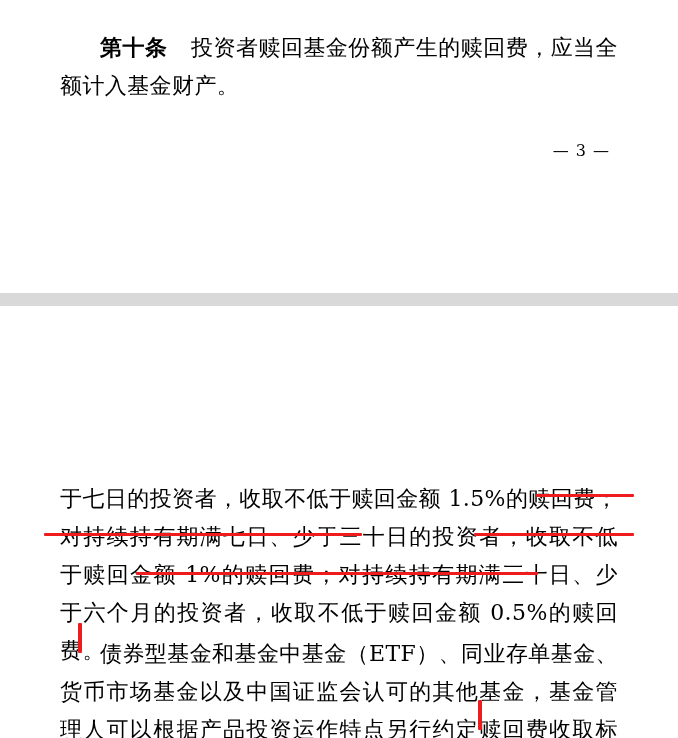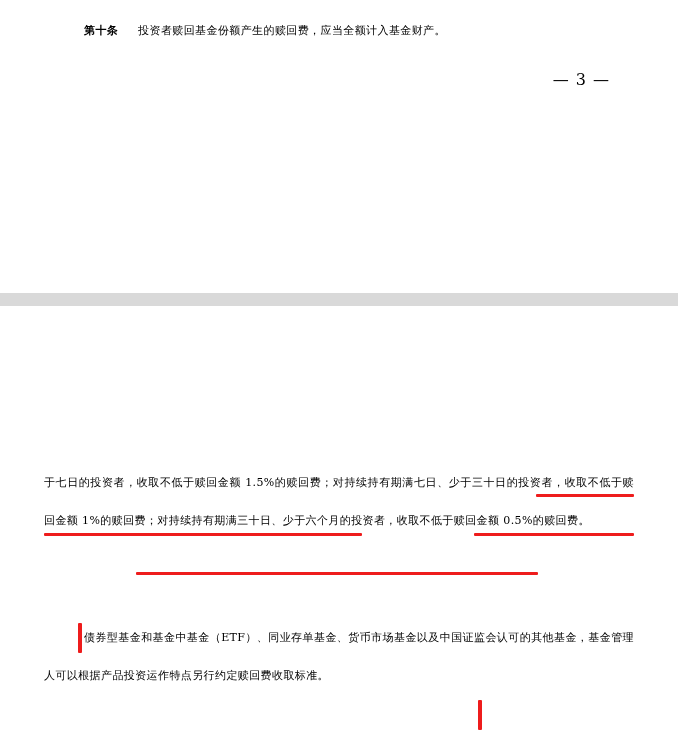--- a/index.html
+++ b/index.html
@@ -50,25 +50,25 @@
     left: 0;
     top: 306px;
     width: 678px;
     height: 432px;
     background: #ffffff;
     box-sizing: border-box;
     padding: 0 44px;
   }
 
   .para {
-    font-size: 11px;
+    font-size: 22px;
     line-height: 38px;
     letter-spacing: 0.4px;
     text-align: justify;
-    margin: 0;
+    margin: 16px;
     position: relative;
   }
   .indent {
     text-indent: 40px;
   }
   .bold {
     font-weight: bold;
   }
   .page-num {
     font-size: 16px;

